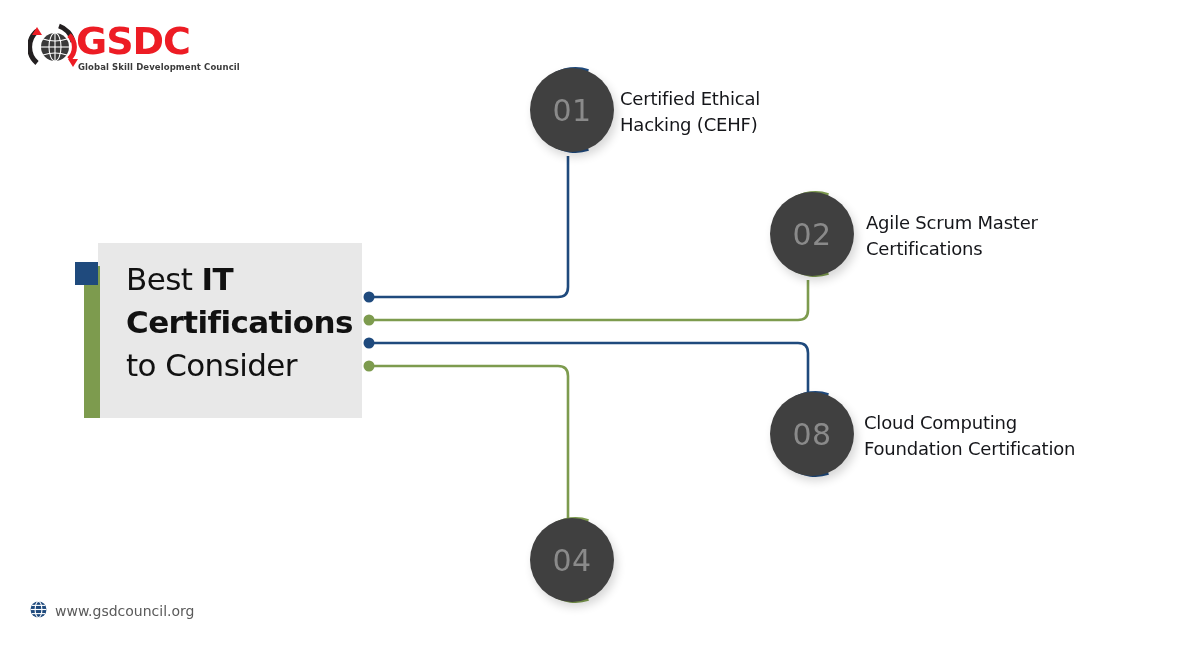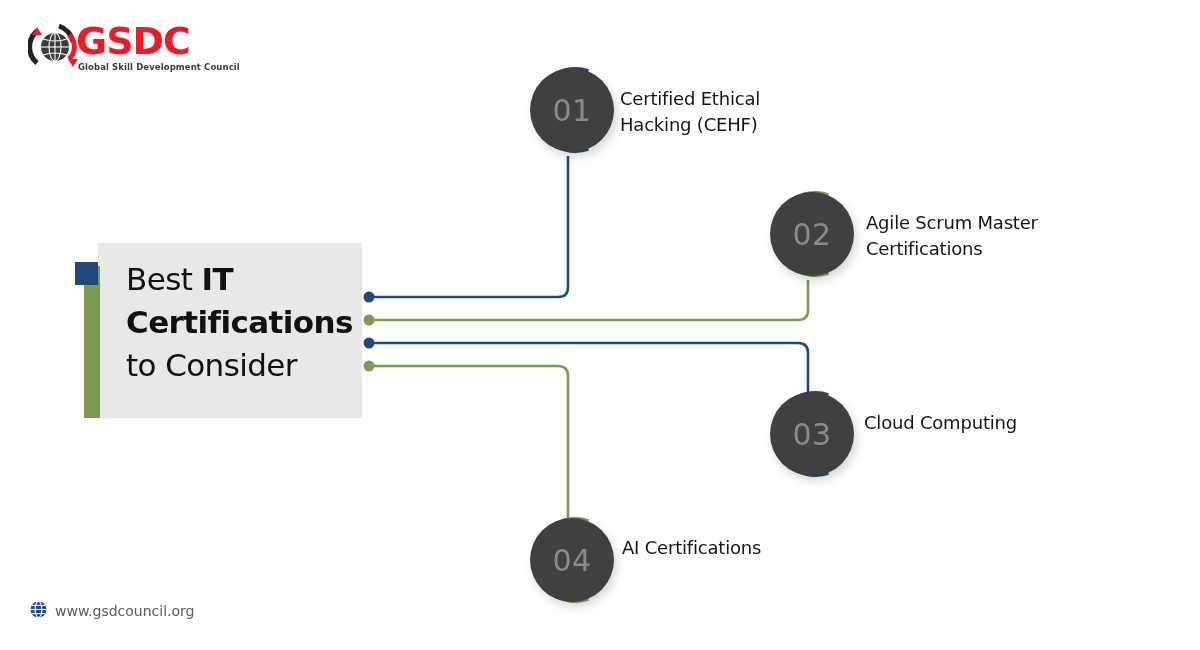--- a/index.html
+++ b/index.html
@@ -255,37 +255,37 @@
   <div class="node-label" id="label-2">
     <div>Agile Scrum Master</div>
     <div>Certifications</div>
   </div>
 
   <div class="node" id="node-3">
     <svg class="node-ring" viewBox="0 0 92 92">
       <path d="M 66 8 A 40 40 0 1 0 66 84" fill="none" stroke="#1F4A7D" stroke-width="6"></path>
     </svg>
     <div class="node-disc">
-      <span class="node-num">03</span>
+      <span class="node-num">08</span>
     </div>
   </div>
   <div class="node-label" id="label-3">
     <div>Cloud Computing</div>
+    <div>Foundation Certification</div>
   </div>
 
   <div class="node" id="node-4">
     <svg class="node-ring" viewBox="0 0 92 92">
       <path d="M 66 8 A 40 40 0 1 0 66 84" fill="none" stroke="#7D9B4E" stroke-width="6"></path>
     </svg>
     <div class="node-disc">
       <span class="node-num">04</span>
     </div>
   </div>
   <div class="node-label" id="label-4">
-    <div>AI Certifications</div>
   </div>
 
   <div id="footer">
     <span>
       <svg width="17" height="17" viewBox="0 0 17 17">
         <circle cx="8.5" cy="8.5" r="8" fill="#1F4A7D"></circle>
         <g stroke="#ffffff" stroke-width="1.1" fill="none">
           <ellipse cx="8.5" cy="8.5" rx="3.4" ry="8"></ellipse>
           <line x1="0.5" y1="8.5" x2="16.5" y2="8.5"></line>
           <line x1="1.9" y1="4.4" x2="15.1" y2="4.4"></line>

